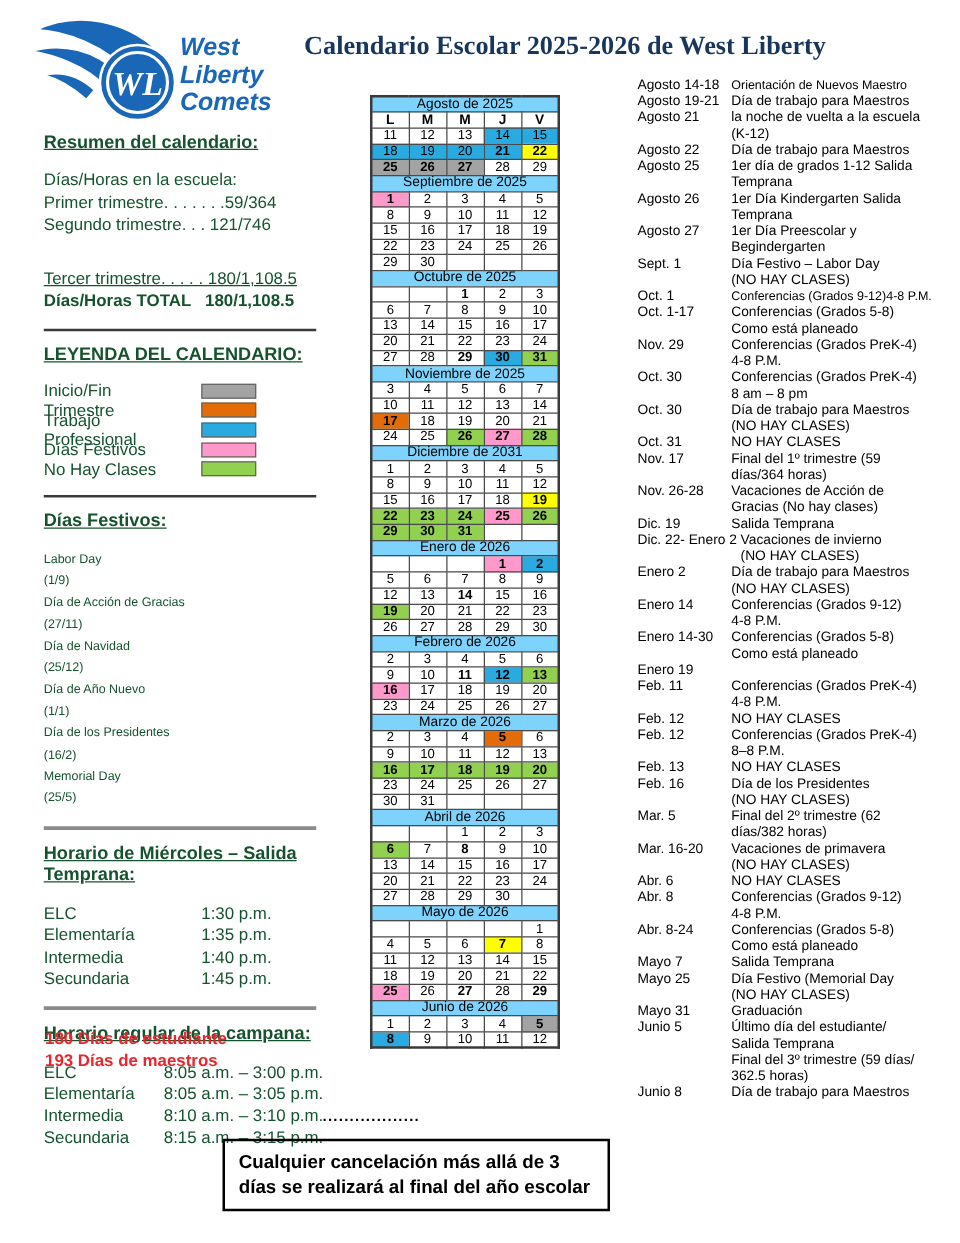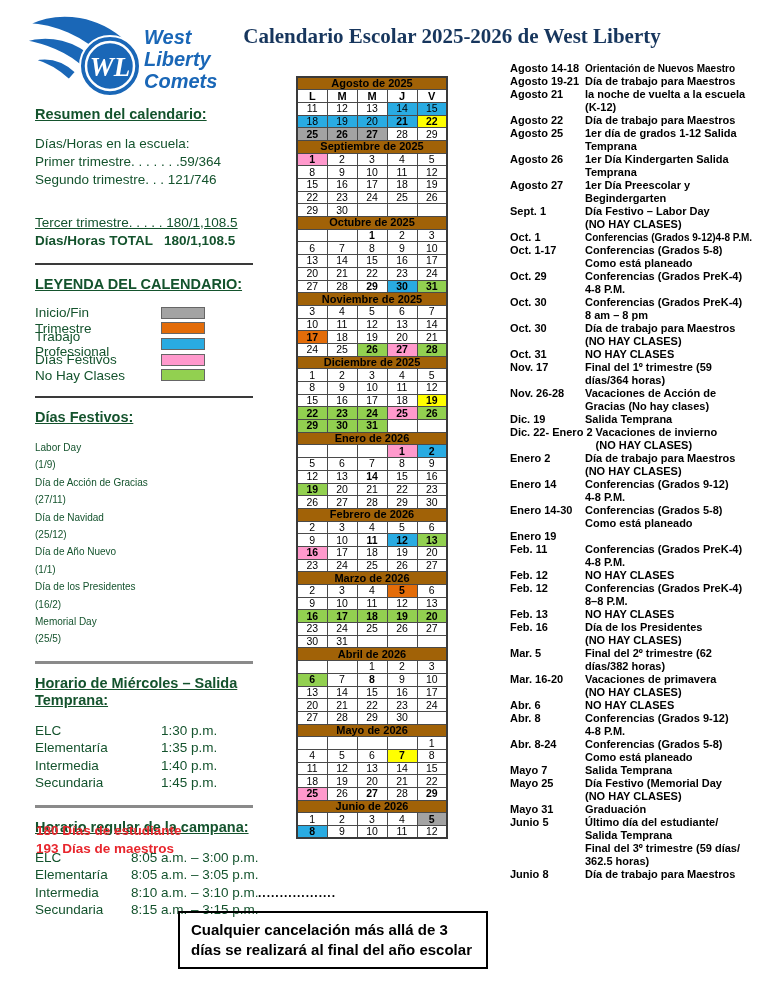--- a/index.html
+++ b/index.html
@@ -33,26 +33,26 @@
   .s-name.wed { width: 126px; flex: 0 0 auto; }
   .s-name.reg { width: 96px; flex: 0 0 auto; }
   .red-notes { position: absolute; left: 36px; top: 822px; color: #e8262d; font-weight: bold;
     font-size: 13.5px; line-height: 18px; }
 
   
   #calendar { position: absolute; left: 296px; top: 76px; width: 152px; border-collapse: collapse;
     table-layout: fixed; border: 2px solid #3a3a3a; }
   #calendar td { border: 1px solid #4a4a4a; text-align: center; font-size: 10.5px;
     height: 12.7px; line-height: 11px; padding: 0; color: #000; }
-  #calendar td.mh { font-weight: bold; font-size: 11px; background: #a16207; }
+  #calendar td.mh { font-weight: normal; font-size: 11px; background: #7dd3fc; }
   #calendar td.wd { font-weight: bold; font-size: 11px; }
   #calendar td.b { font-weight: bold; }
 
   
-  #events { position: absolute; left: 510px; top: 62px; width: 258px; font-weight: bold;
+  #events { position: absolute; left: 510px; top: 62px; width: 258px; font-weight: normal;
     font-size: 11px; color: #000; }
   .event { display: flex; line-height: 13px; }
   .event .date { min-width: 75px; flex: 0 0 auto; white-space: nowrap; padding-right: 3px; }
   .event .lines { flex: 1; }
   .event.small .lines { font-size: 10px; }
 
   
   .dots-line { position: absolute; left: 258px; top: 886px; font-size: 12px; font-weight: bold;
     letter-spacing: 1px; }
   .notice-box { position: absolute; left: 178px; top: 911px; width: 310px; border: 2px solid #000;
@@ -335,21 +335,21 @@
           <td>21</td>
         </tr>
         <tr>
           <td>24</td>
           <td>25</td>
           <td class="b" style="background: rgb(146, 208, 80);">26</td>
           <td class="b" style="background: rgb(255, 153, 204);">27</td>
           <td class="b" style="background: rgb(146, 208, 80);">28</td>
         </tr>
         <tr>
-          <td class="mh" colspan="5">Diciembre de 2025</td>
+          <td class="mh" colspan="5">Diciembre de 2031</td>
         </tr>
         <tr>
           <td>1</td>
           <td>2</td>
           <td>3</td>
           <td>4</td>
           <td>5</td>
         </tr>
         <tr>
           <td>8</td>
@@ -643,21 +643,21 @@
         </div>
       </div>
       <div class="event">
         <span class="date">Oct. 1-17</span>
         <div class="lines">
           <div>Conferencias (Grados 5-8)</div>
           <div>Como está planeado</div>
         </div>
       </div>
       <div class="event">
-        <span class="date">Oct. 29</span>
+        <span class="date">Nov. 29</span>
         <div class="lines">
           <div>Conferencias (Grados PreK-4)</div>
           <div>4-8 P.M.</div>
         </div>
       </div>
       <div class="event">
         <span class="date">Oct. 30</span>
         <div class="lines">
           <div>Conferencias (Grados PreK-4)</div>
           <div>8 am – 8 pm</div>

